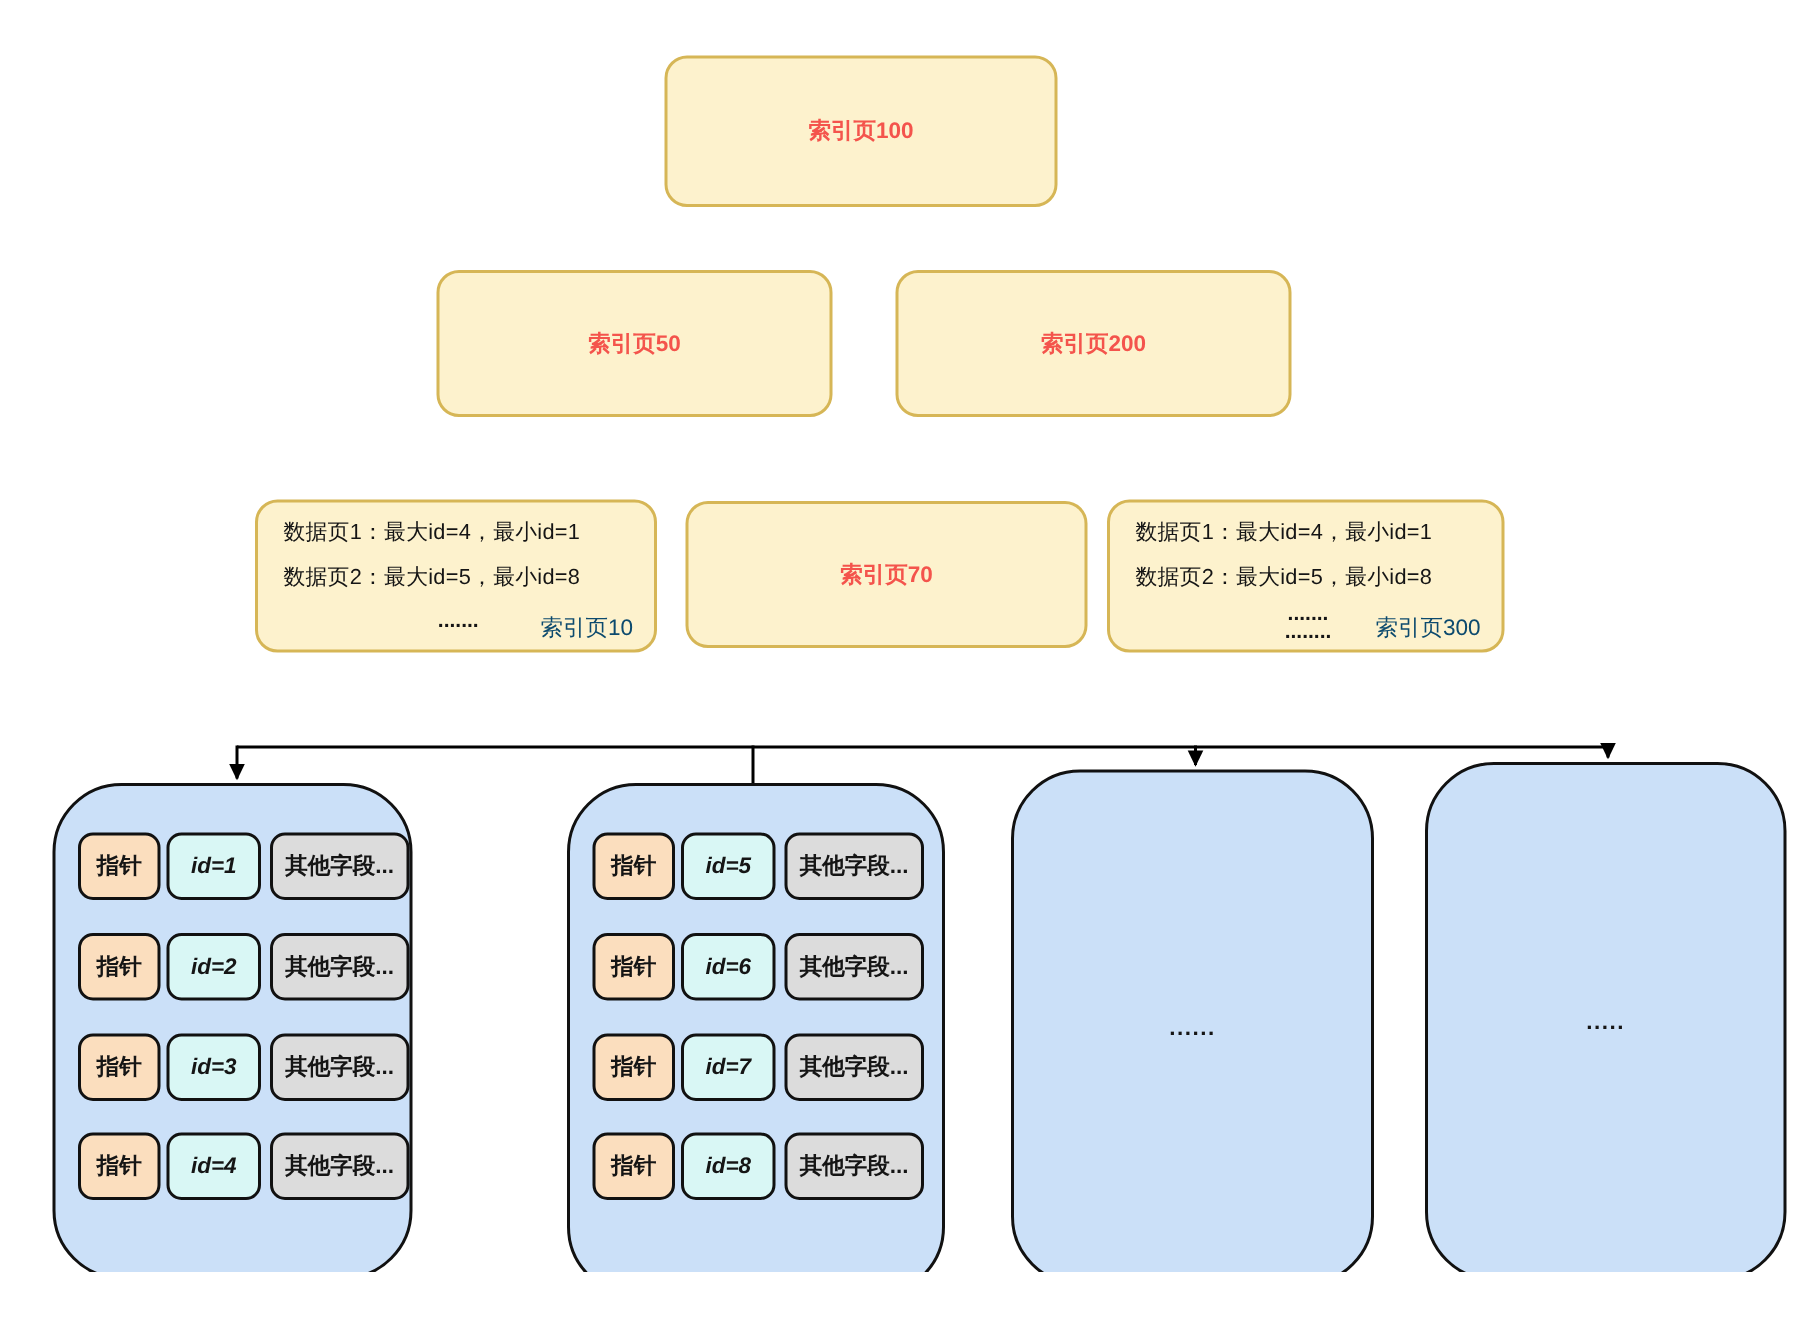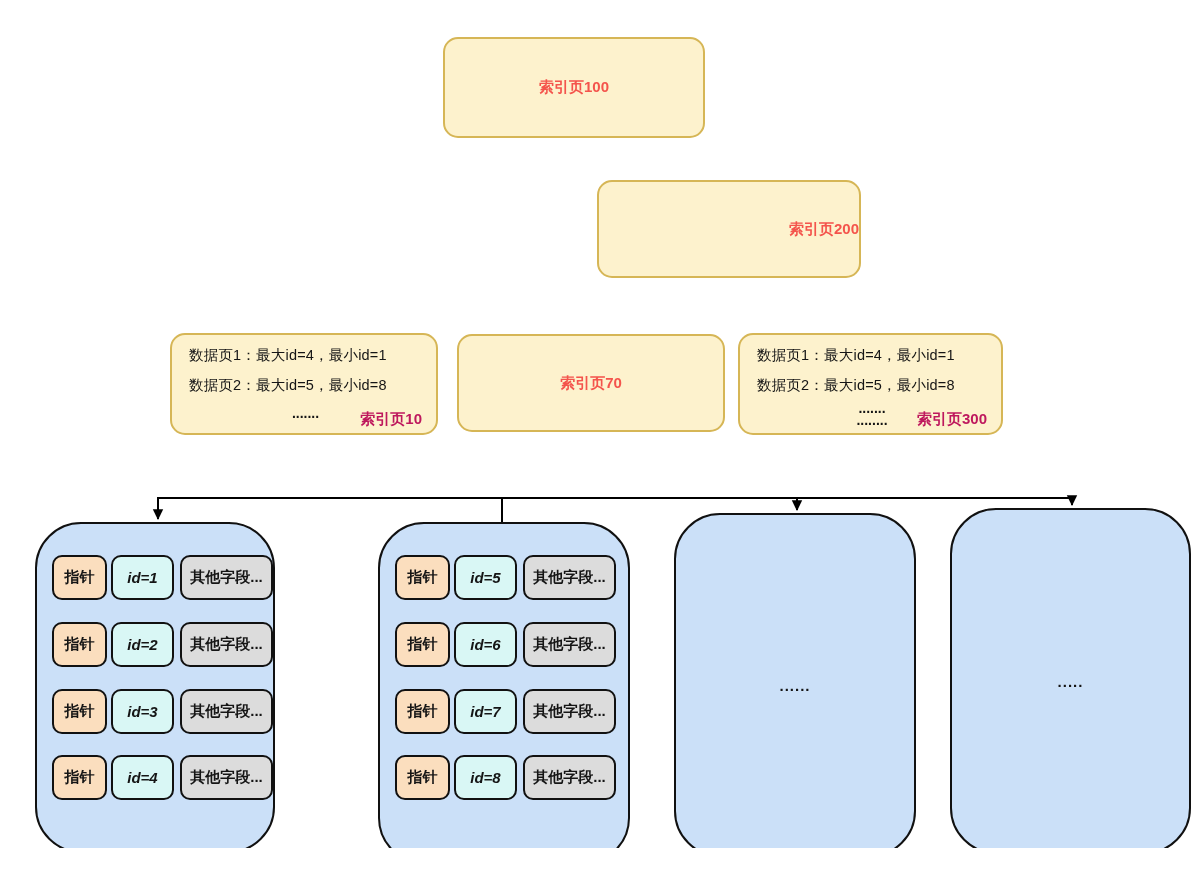--- a/index.html
+++ b/index.html
@@ -11,21 +11,21 @@
   
   .ybox{
     position:absolute;background:#FDF2CD;border:2px solid #D6B656;border-radius:15px;
     box-sizing:border-box;z-index:2;
   }
   .ybox.center{display:flex;align-items:center;justify-content:center;}
   .ytitle{color:#F4544C;font-weight:700;font-size:15px;}
   .leafbox{font-size:14.5px;padding:13px 14px 4px 17px;line-height:1;}
   .leafbox .tline{margin-bottom:15px;letter-spacing:.2px;}
   .dotsrow{text-align:center;font-weight:700;line-height:12px;font-size:14px;}
-  .taglabel{position:absolute;right:14px;bottom:7px;color:#be185d;font-weight:700;font-size:15px;}
+  .taglabel{position:absolute;right:14px;bottom:7px;color:#0c4a6e;font-weight:400;font-size:15px;}
   
   .bluebox{
     position:absolute;background:#CBE0F8;border:2.5px solid #111;border-radius:46px;
     box-sizing:border-box;z-index:2;
   }
   .row{position:absolute;left:15px;height:45px;display:flex;}
   .cell{
     border:2.5px solid #111;border-radius:10px;box-sizing:border-box;
     display:flex;align-items:center;justify-content:center;
     font-size:15px;font-weight:600;background:#fff;
@@ -68,21 +68,24 @@
       <path d="M420,598 V617" marker-end="url(#arrow)"></path>
       <path d="M420,665 V684" marker-end="url(#arrow)"></path>
       <path d="M420,732 V750" marker-end="url(#arrow)"></path>
     </g>
   </svg>
 
   <div class="ybox center" style="left:443px;top:37px;width:262px;height:101px;">
     <span class="ytitle">索引页100</span>
   </div>
 
-  <div class="ybox center" style="left:597px;top:180px;width:264px;height:98px;justify-content:flex-end;">
+  <div class="ybox center" style="left:291px;top:180px;width:264px;height:98px;">
+    <span class="ytitle">索引页50</span>
+  </div>
+  <div class="ybox center" style="left:597px;top:180px;width:264px;height:98px;">
     <span class="ytitle">索引页200</span>
   </div>
 
   <div class="ybox leafbox" style="left:170px;top:333px;width:268px;height:102px;">
     <div class="tline">数据页1：最大id=4，最小id=1</div>
     <div class="tline">数据页2：最大id=5，最小id=8</div>
     <div class="dotsrow">.......</div>
     <span class="taglabel">索引页10</span>
   </div>
 

